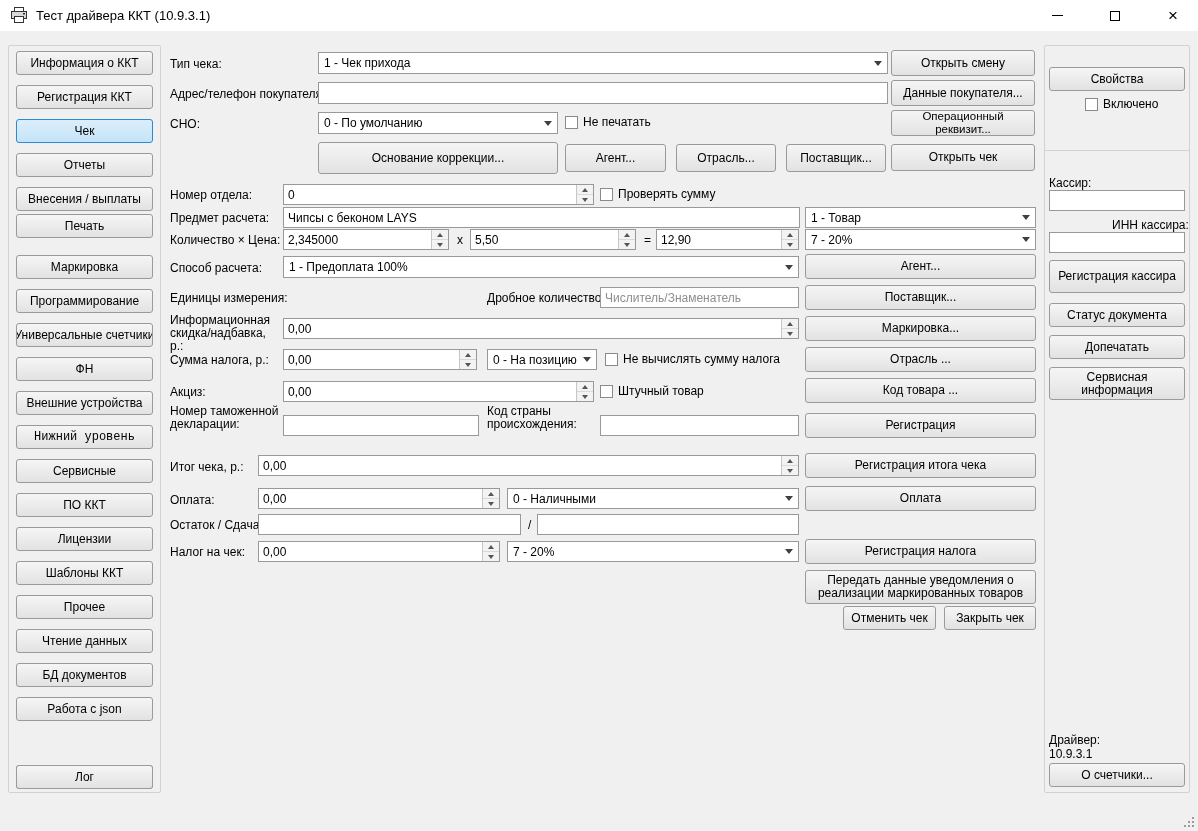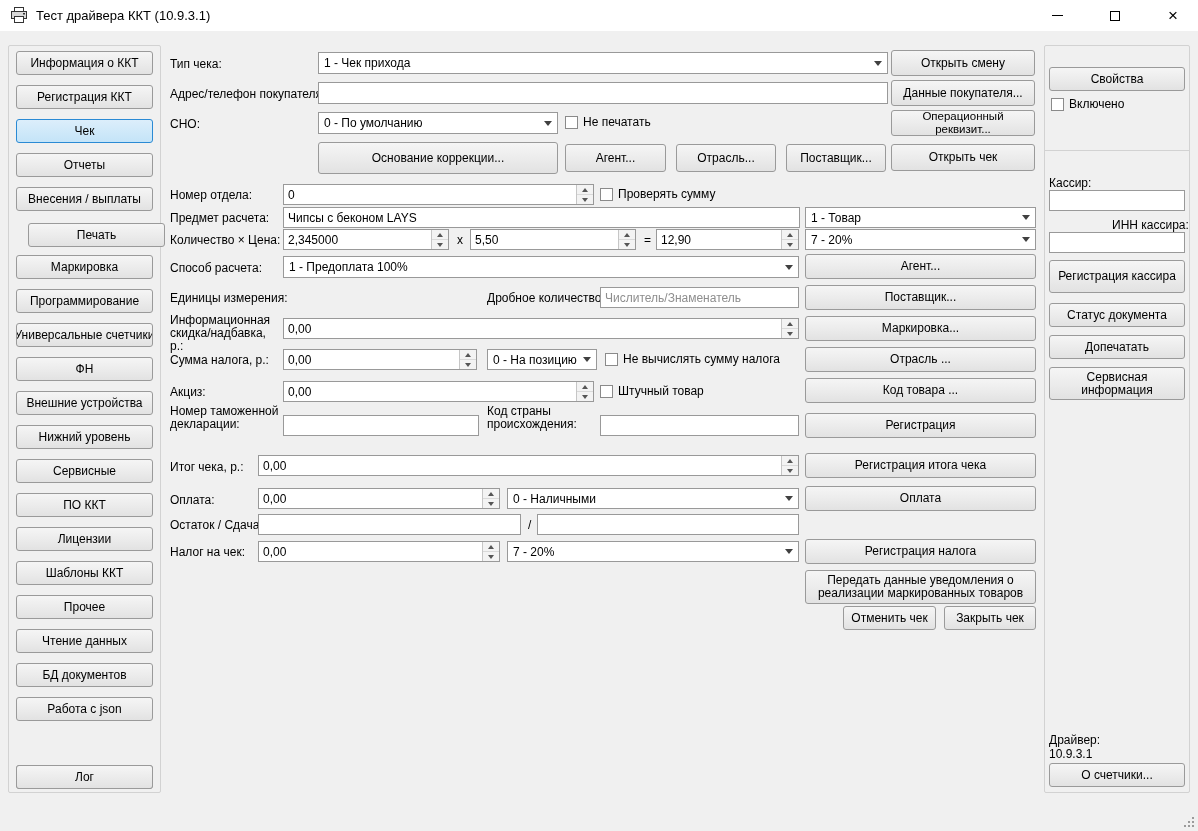--- a/index.html
+++ b/index.html
@@ -79,27 +79,27 @@
         <span class="glyph-cls">×</span>
       </div>
   </div>
 
   <div class="groupbox" style="left:8px;top:45px;width:153px;height:748px;"></div>
   <div class="btn side" style="top:51px;">Информация о ККТ</div>
   <div class="btn side" style="top:85px;">Регистрация ККТ</div>
   <div class="btn side active" style="top:119px;">Чек</div>
   <div class="btn side" style="top:153px;">Отчеты</div>
   <div class="btn side" style="top:187px;">Внесения / выплаты</div>
-  <div class="btn side" style="top:223px;margin-left:12px;">Печать</div>
+  <div class="btn side" style="top:214px;">Печать</div>
   <div class="btn side" style="top:255px;">Маркировка</div>
   <div class="btn side" style="top:289px;">Программирование</div>
   <div class="btn side" style="top:323px;">Универсальные счетчики</div>
   <div class="btn side" style="top:357px;">ФН</div>
   <div class="btn side" style="top:391px;">Внешние устройства</div>
-  <div class="btn side" style="top:425px;">Нижний уровень</div>
+  <div class="btn side" style="top:425px;font-family:Liberation Mono, monospace;">Нижний уровень</div>
   <div class="btn side" style="top:459px;">Сервисные</div>
   <div class="btn side" style="top:493px;">ПО ККТ</div>
   <div class="btn side" style="top:527px;">Лицензии</div>
   <div class="btn side" style="top:561px;">Шаблоны ККТ</div>
   <div class="btn side" style="top:595px;">Прочее</div>
   <div class="btn side" style="top:629px;">Чтение данных</div>
   <div class="btn side" style="top:663px;">БД документов</div>
   <div class="btn side" style="top:697px;">Работа с json</div>
   <div class="btn side" style="top:731px;margin-top:34px;">Скрипты драйвера</div>
   <div class="btn side" style="top:765px;">Лог</div>
@@ -325,21 +325,21 @@
   <div class="btn" style="left:805px;top:539px;width:231px;height:25px;">Регистрация налога</div>
 
   <div class="btn" style="left:805px;top:570px;width:231px;height:34px;">Передать данные уведомления о реализации маркированных товаров</div>
   <div class="btn" style="left:843px;top:606px;width:93px;height:24px;">Отменить чек</div>
   <div class="btn" style="left:944px;top:606px;width:92px;height:24px;">Закрыть чек</div>
 
   <div class="groupbox" style="left:1044px;top:45px;width:146px;height:748px;"></div>
   <div class="hline" style="left:1045px;top:150px;width:144px;"></div>
 
   <div class="btn" style="left:1049px;top:67px;width:136px;height:24px;">Свойства</div>
-  <label class="chk" style="left:1051px;top:97px;">
+  <label class="chk" style="left:1085px;top:97px;">
     <span class="chk-box"></span>
     <span>Включено</span>
   </label>
 
   <div class="lbl" style="left:1049px;top:176px;">Кассир:</div>
   <input class="input" style="left: 1049px; top: 190px; width: 136px; height: 21px;" value="">
   <div class="lbl" style="left:1112px;top:218px;">ИНН кассира:</div>
   <input class="input" style="left: 1049px; top: 232px; width: 136px; height: 21px;" value="">
   <div class="btn" style="left:1049px;top:260px;width:136px;height:33px;">Регистрация кассира</div>
   <div class="btn" style="left:1049px;top:303px;width:136px;height:24px;">Статус документа</div>

